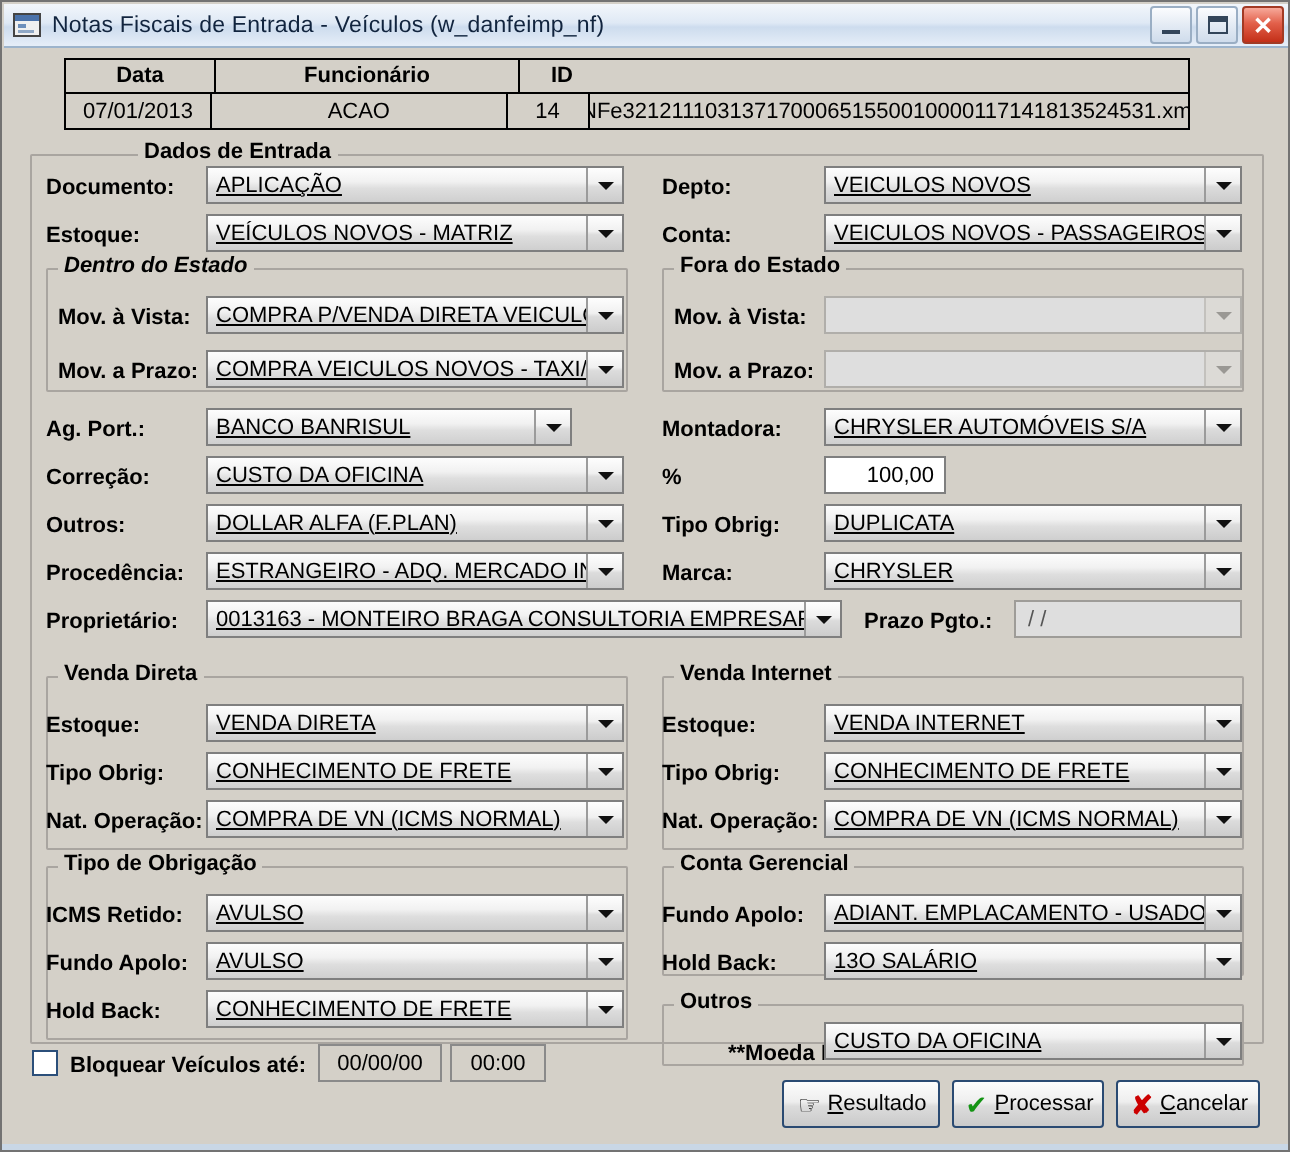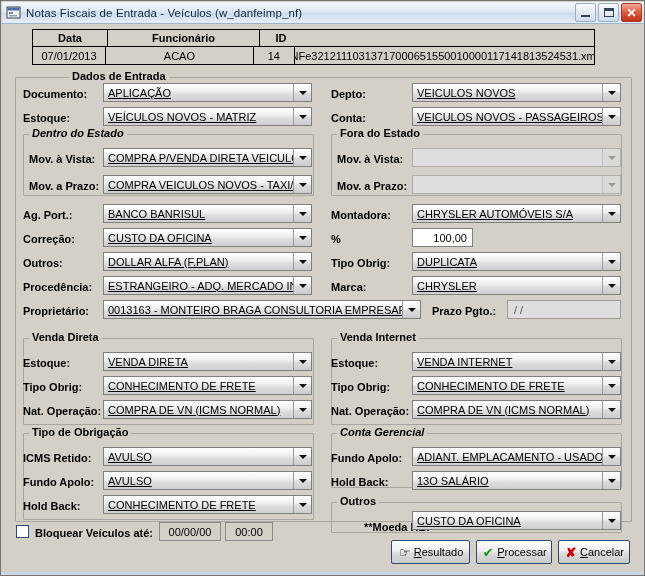--- a/index.html
+++ b/index.html
@@ -362,21 +362,21 @@
     <div class="arrowbtn"></div>
   </div>
 
   <div class="lbl" style="left:336px; top:178px;">Mov. a Prazo:</div>
   <div class="combo disabled" style="left:411px; top:174px; width:209px;">
     <div class="val"></div>
     <div class="arrowbtn"></div>
   </div>
 
   <div class="lbl" style="left:22px; top:207px;">Ag. Port.:</div>
-  <div class="combo" style="left:102px; top:203px; width:209px;">
+  <div class="combo" style="left:102px; top:203px; width:183px;">
     <div class="val">BANCO BANRISUL</div>
     <div class="arrowbtn"></div>
   </div>
 
   <div class="lbl" style="left:330px; top:207px;">Montadora:</div>
   <div class="combo" style="left:411px; top:203px; width:209px;">
     <div class="val">CHRYSLER AUTOMÓVEIS S/A</div>
     <div class="arrowbtn"></div>
   </div>
 
@@ -479,21 +479,21 @@
     <div class="arrowbtn"></div>
   </div>
 
   <div class="lbl" style="left:22px; top:498px;">Hold Back:</div>
   <div class="combo" style="left:102px; top:494px; width:209px;">
     <div class="val">CONHECIMENTO DE FRETE</div>
     <div class="arrowbtn"></div>
   </div>
 
   <div class="group" style="left:330px; top:432px; width:291px; height:55px;"></div>
-  <div class="group-title" style="left:336px; top:425px;font-style:italic;">Conta Gerencial</div>
+  <div class="group-title" style="left:336px; top:425px;">Conta Gerencial</div>
 
   <div class="lbl" style="left:330px; top:450px;">Fundo Apolo:</div>
   <div class="combo" style="left:411px; top:446px; width:209px;">
     <div class="val">ADIANT. EMPLACAMENTO - USADOS</div>
     <div class="arrowbtn"></div>
   </div>
 
   <div class="lbl" style="left:330px; top:474px;">Hold Back:</div>
   <div class="combo" style="left:411px; top:470px; width:209px;">
     <div class="val">13O SALÁRIO</div>

